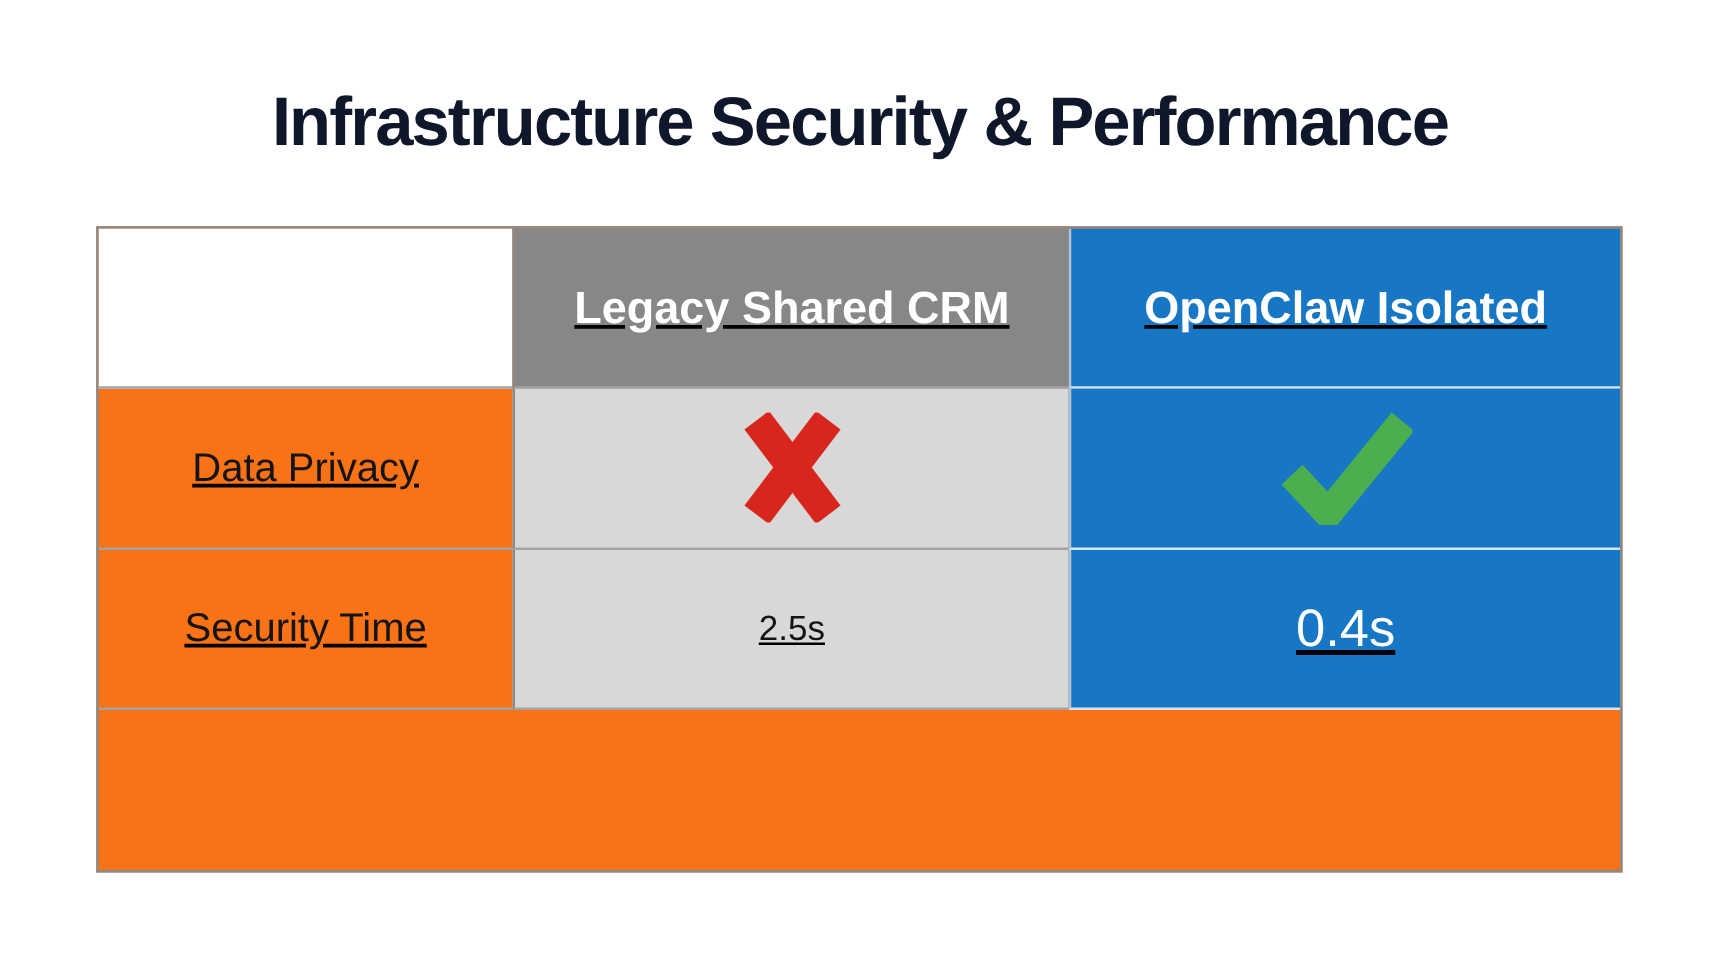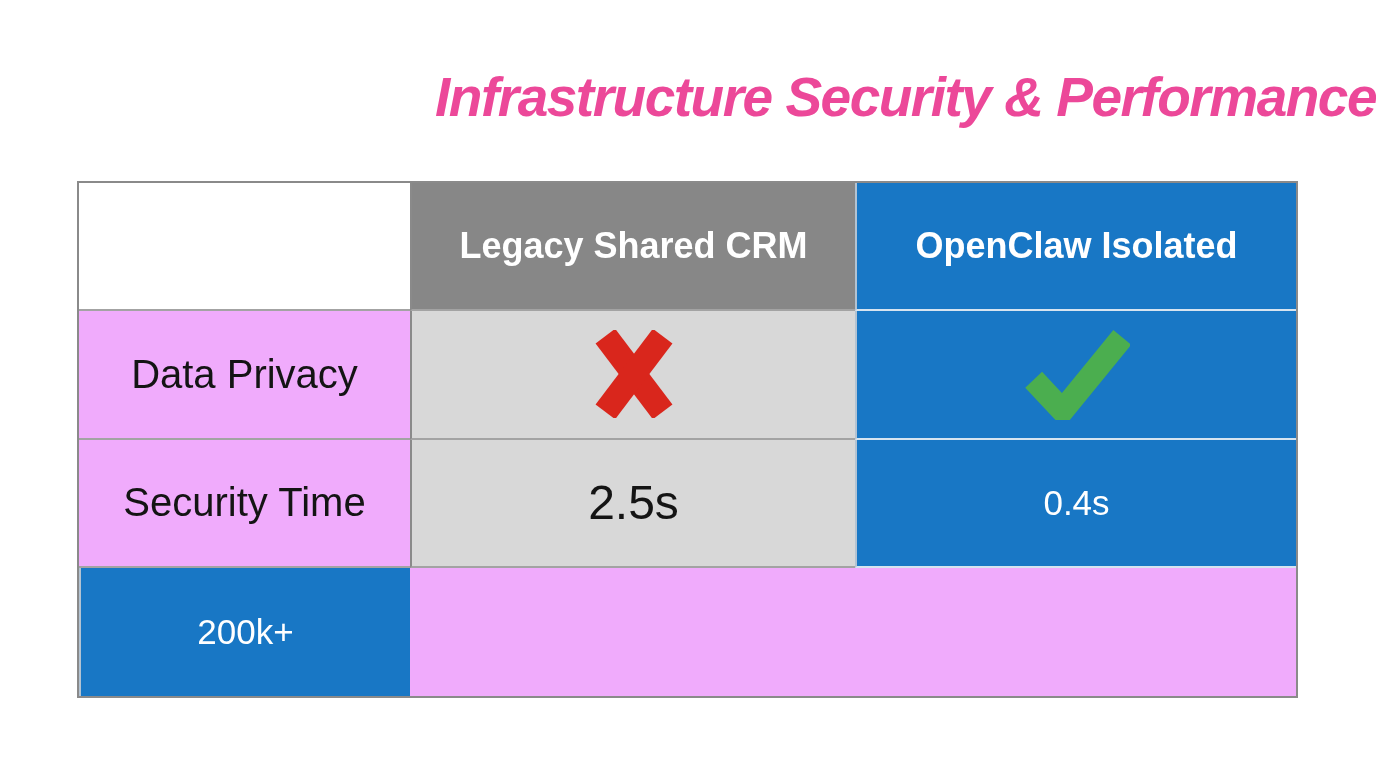--- a/index.html
+++ b/index.html
@@ -1,47 +1,47 @@
 <!DOCTYPE html>
 <html style="--brand-blue: #1877c5; --header-gray: #878787; --cell-gray: #d8d8d8; --x-red: #d9261c; --check-green: #4bae4f; --border-gray: #8a8a8a; --gray-divider: #a3a3a3; --blue-divider: #d6e4f0; --blue-edge: #b3c3d2;"><head>
 <meta charset="utf-8">
 <style>
   html,body{margin:0;padding:0;background:#ffffff;}
   body{width:1376px;height:768px;font-family:"Liberation Sans",sans-serif;}
   .slide{position:relative;width:1376px;height:768px;background:#ffffff;overflow:hidden;}
 
   .title{
     position:absolute;top:70px;left:0;width:100%;
-    text-align:right;font-size:55px;font-weight:700;
-    letter-spacing:-1.5px;color:#ec4899;line-height:1;font-style:italic;
+    text-align:center;font-size:55px;font-weight:700;
+    letter-spacing:-1.5px;color:#0f172a;line-height:1;
   }
 
   .tbl{
     position:absolute;left:77px;top:181px;width:1221px;height:517px;
     box-sizing:border-box;border:2px solid var(--border-gray,#8a8a8a);
     display:grid;grid-template-columns:331px 445px 441px;
-    grid-template-rows:1fr 1fr 1fr 1fr;background:#f0abfc;
+    grid-template-rows:1fr 1fr 1fr 1fr;background:#f97316;text-decoration:underline;
   }
   .cell{
     display:flex;align-items:center;justify-content:center;
     box-sizing:border-box;text-align:center;
   }
   .c2{border-left:2px solid var(--border-gray,#8a8a8a);}
   .c3{border-left:2px solid var(--blue-edge,#b3c3d2);}
   .c1:not(.last){border-bottom:2px solid var(--gray-divider,#a3a3a3);}
   .c2:not(.last){border-bottom:2px solid var(--gray-divider,#a3a3a3);}
   .c3:not(.last){border-bottom:2px solid var(--blue-divider,#d6e4f0);}
 
   .hgray{background:var(--header-gray,#878787);color:#ffffff;font-weight:700;font-size:36px;}
   .hblue{background:var(--brand-blue,#1877c5);color:#ffffff;font-weight:700;font-size:36px;}
   .corner{background:#ffffff;}
 
-  .label{font-size:40px;color:#141414;line-height:1.22;padding:0 28px;text-align:right;}
-  .gray{background:var(--cell-gray,#d8d8d8);font-size:48px;color:#141414;text-align:right;}
-  .blue{background:var(--brand-blue,#1877c5);font-size:35px;color:#ffffff;}
+  .label{font-size:32px;color:#141414;line-height:1.22;padding:0 28px;text-align:right;}
+  .gray{background:var(--cell-gray,#d8d8d8);font-size:28px;color:#141414;text-align:right;}
+  .blue{background:var(--brand-blue,#1877c5);font-size:42px;color:#ffffff;}
 
   .x-icon{width:80px;height:88px;}
   .x-icon line{stroke:var(--x-red,#d9261c);stroke-width:24;}
   .check-icon{width:106px;height:92px;}
   .check-icon path{stroke:var(--check-green,#4bae4f);stroke-width:24;fill:none;stroke-linejoin:miter;}
 </style>
 </head>
 <body>
 
 <div class="slide">
@@ -64,16 +64,15 @@
     <div class="cell c3 blue">
       <svg class="check-icon" viewBox="0 0 110 92" aria-hidden="true">
         <path d="M10 52 L40 84 L102 8"></path>
       </svg>
     </div>
 
     <div class="cell c1 label">Security Time</div>
     <div class="cell c2 gray">2.5s</div>
     <div class="cell c3 blue">0.4s</div>
 
-    <div class="cell c3 blue last">200k+</div>
 
   </div>
 </div>
 
 </body></html>

